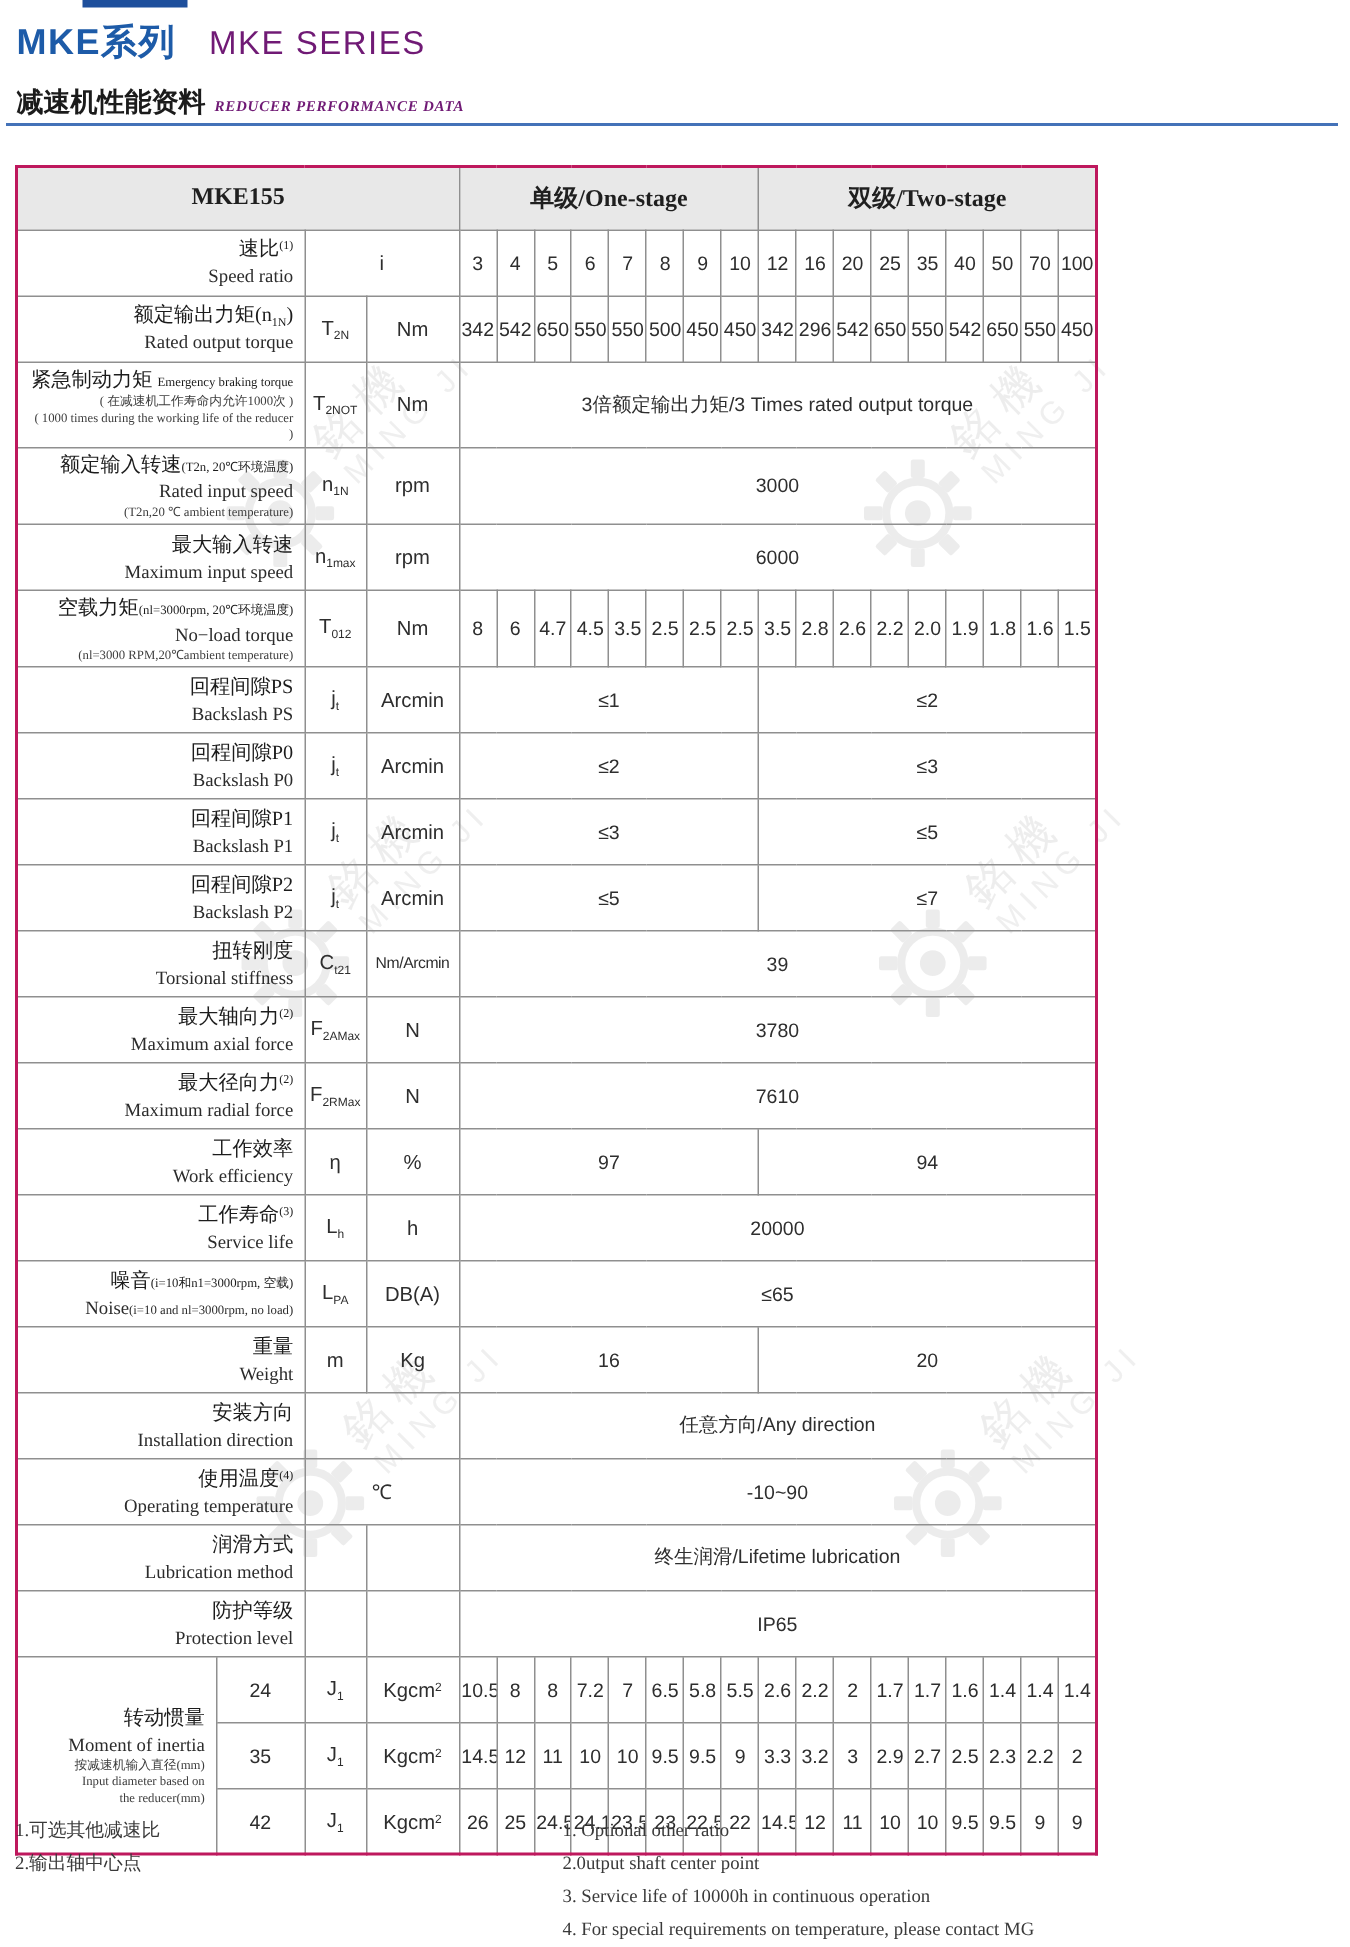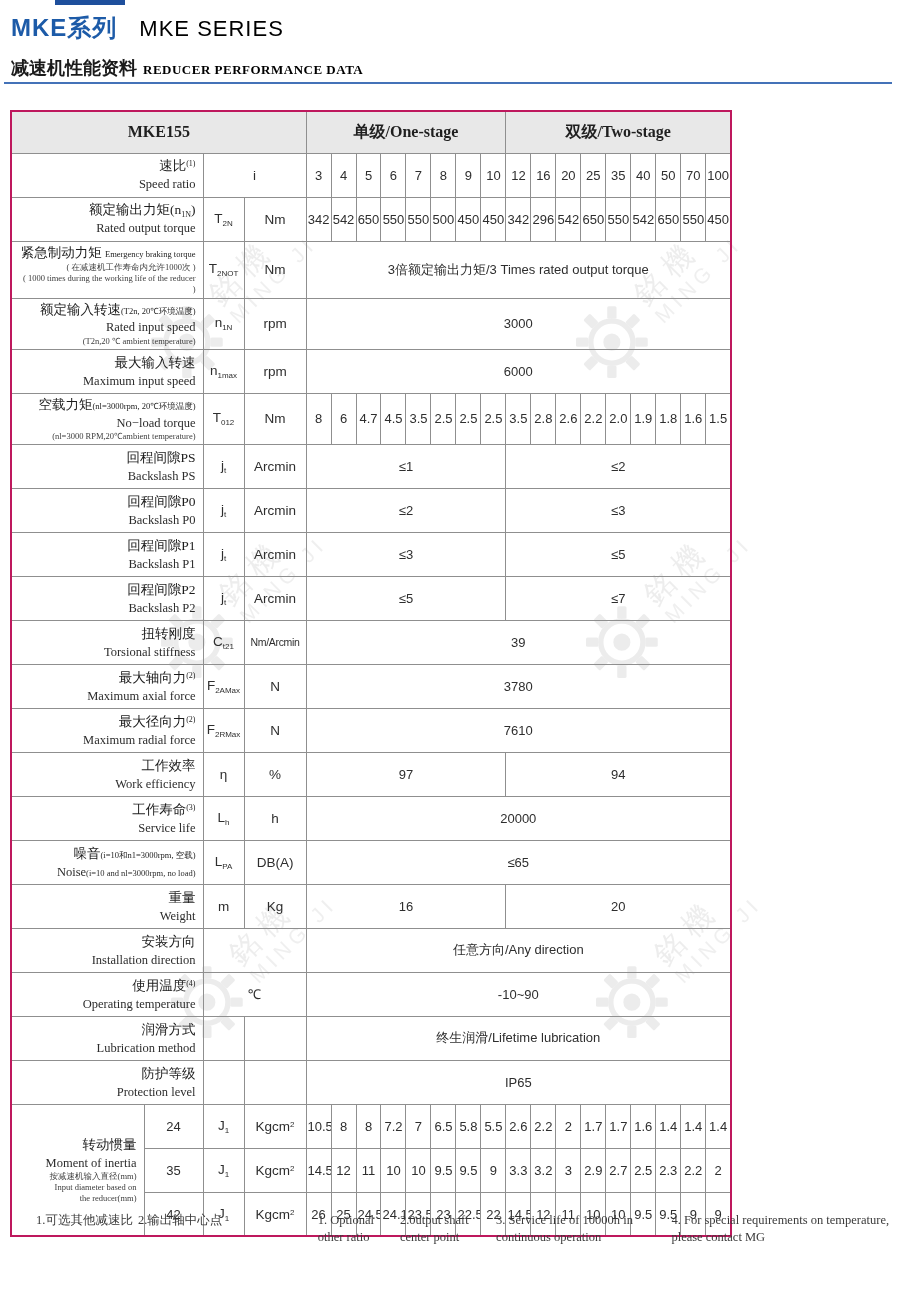--- a/index.html
+++ b/index.html
@@ -9,24 +9,24 @@
     font-family:"Liberation Sans",sans-serif;
   }
   .page{position:relative;width:900px;height:1298px;}
 
   
   .top-accent{position:absolute;left:55px;top:0;width:70px;height:5px;background:#1e4f9c;}
 
   
   .title-row{position:absolute;left:11px;top:12px;white-space:nowrap;}
   .title-zh{font-size:24px;font-weight:bold;color:#1d5ba8;letter-spacing:1px;}
-  .title-en{font-size:22px;color:#000000;margin-left:22px;letter-spacing:1px;}
+  .title-en{font-size:22px;color:#701a75;margin-left:22px;letter-spacing:1px;}
   .subtitle-row{position:absolute;left:11px;top:56px;white-space:nowrap;font-family:"Liberation Serif",serif;}
   .subtitle-zh{font-size:18px;font-weight:bold;color:#1b1b1b;}
-  .subtitle-en{font-size:13px;font-weight:bold;color:#000000;margin-left:6px;letter-spacing:.5px;}
+  .subtitle-en{font-size:10px;font-weight:bold;color:#701a75;margin-left:6px;letter-spacing:.5px;font-style:italic;}
   .blue-rule{position:absolute;left:4px;right:8px;top:82px;height:2px;background:#4472b8;}
 
   
   .wm{position:absolute;display:flex;align-items:center;gap:10px;
       transform:rotate(-45deg);opacity:.55;pointer-events:none;z-index:1;}
   .wm svg{width:78px;height:78px;flex:0 0 auto;}
   .wm-text{display:flex;flex-direction:column;line-height:1.1;}
   .wm-cn{font-family:"Liberation Serif",serif;font-size:30px;color:#e0e0e0;letter-spacing:10px;white-space:nowrap;}
   .wm-en{font-size:21px;color:#e3e3e3;letter-spacing:5px;white-space:nowrap;}
 
@@ -47,21 +47,21 @@
   .sm{font-size:8.5px;}
   td.sym,td.unit{font-size:13.5px;color:#2e2e2e;}
   td.unit.tight{font-size:10.5px;letter-spacing:-.3px;}
   td.val{font-size:13px;color:#2e2e2e;}
   sub{font-size:8px;vertical-align:-3px;}
   sup{font-size:8px;vertical-align:4px;}
 
   
   .notes{position:absolute;left:10px;top:1212px;width:880px;display:flex;z-index:2;
          font-family:"Liberation Serif",serif;font-size:12.5px;color:#3a3a3a;}
-  .notes-col{display:flex;flex-direction:row;gap:5px;margin-left:26px;}
+  .notes-col{display:flex;flex-direction:column;gap:5px;}
   .notes-col.zh{width:365px;}
   .notes-col div{line-height:1.35;}
 </style>
 </head>
 <body>
 
 <div class="page">
 
   <div class="top-accent"></div>
 

